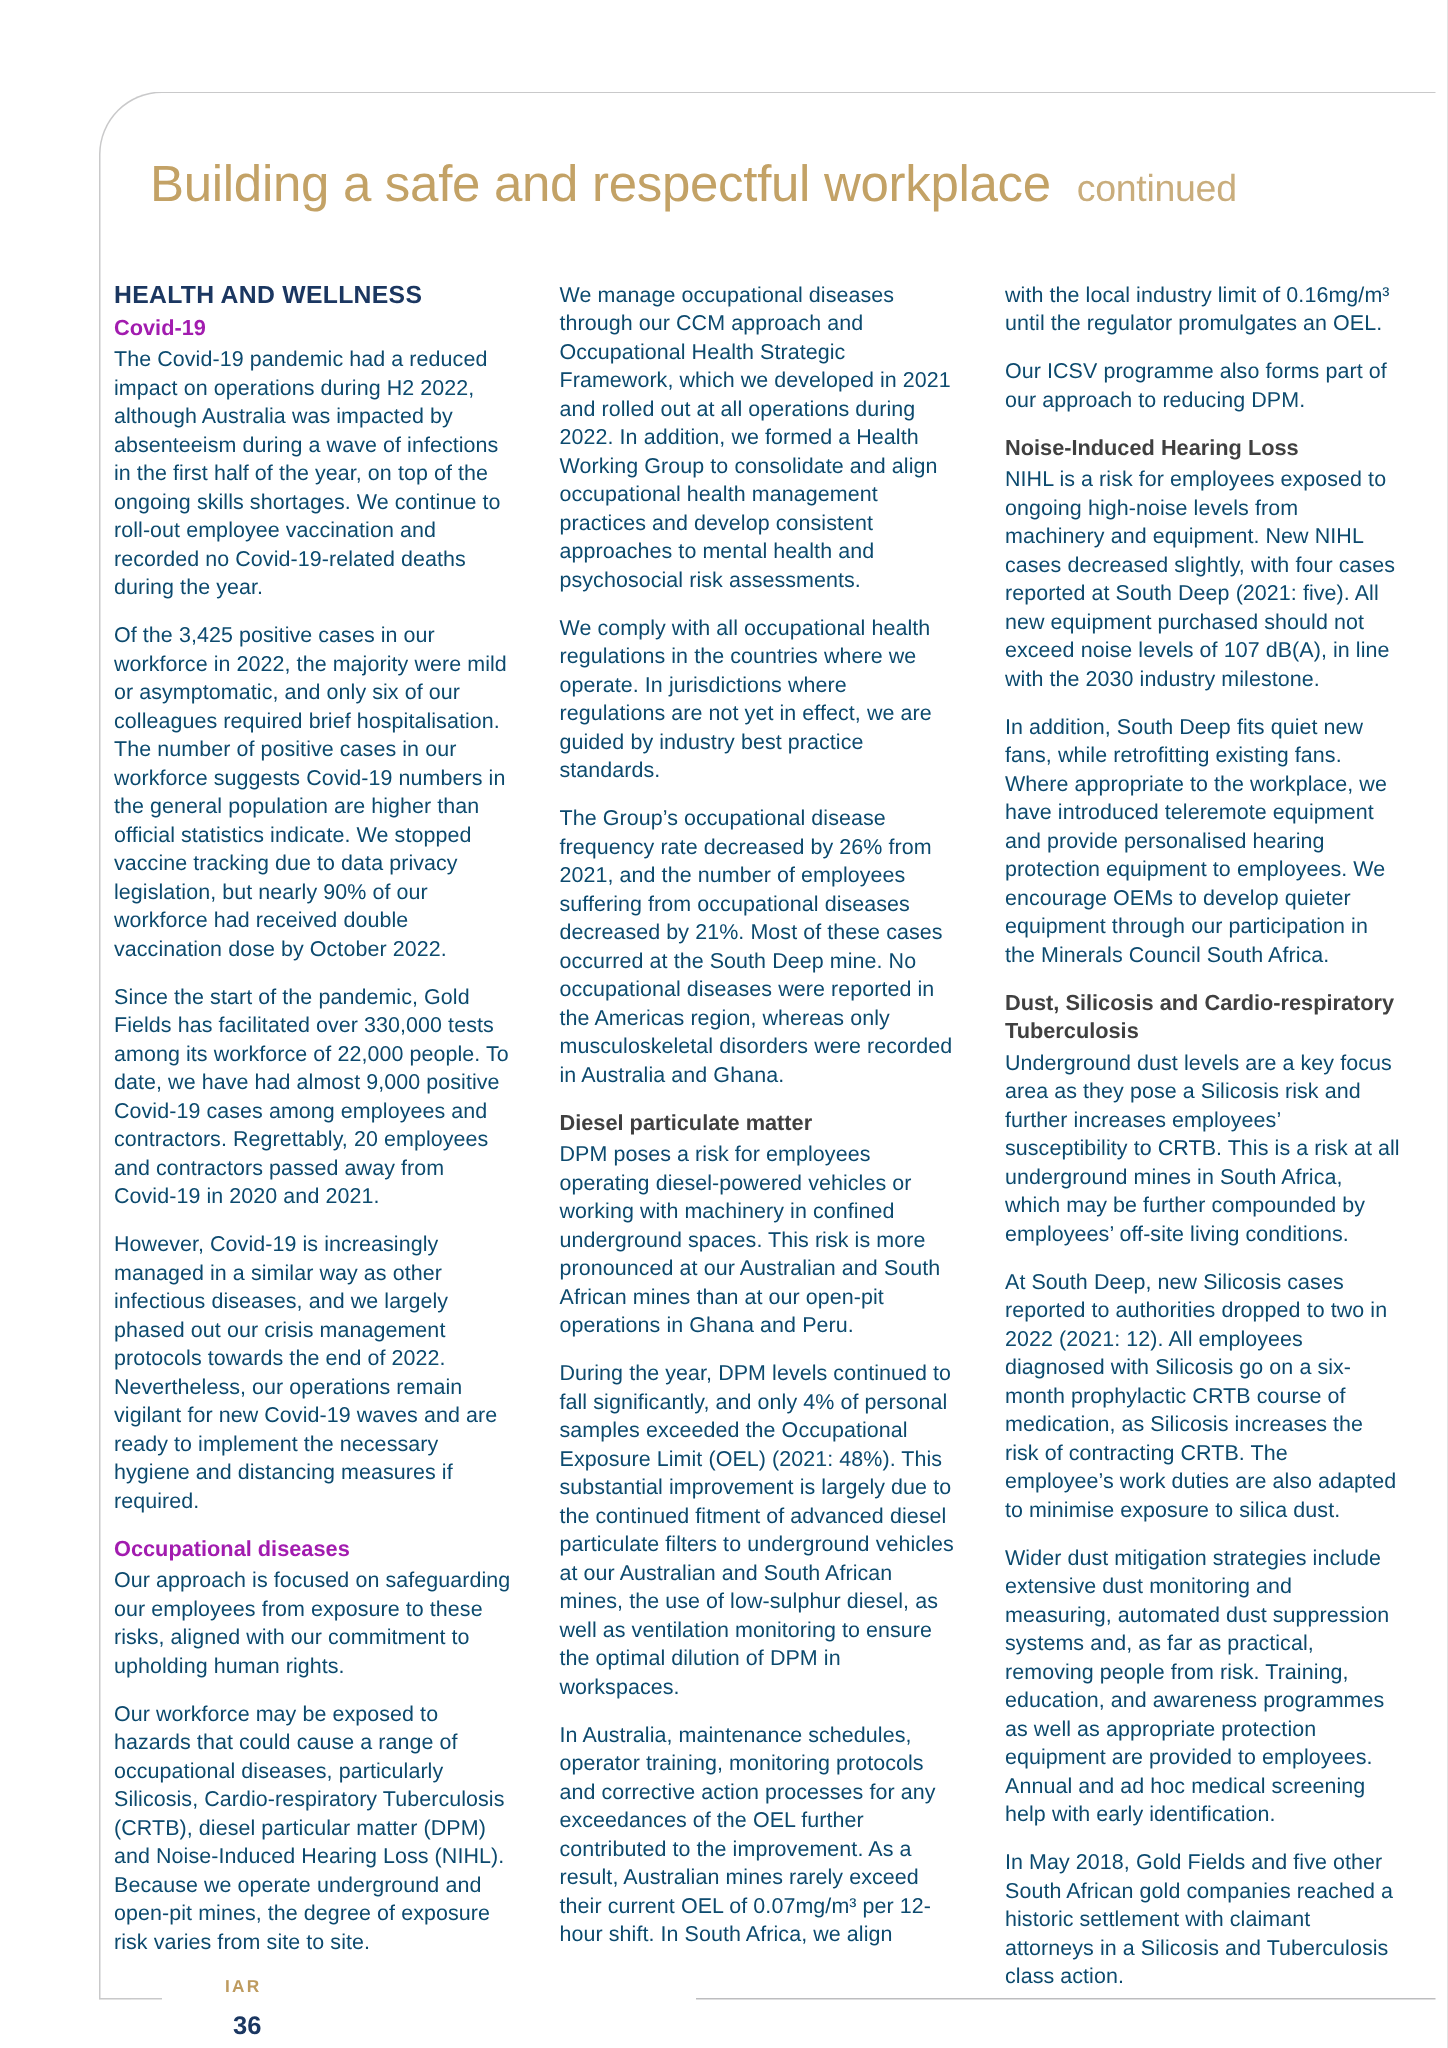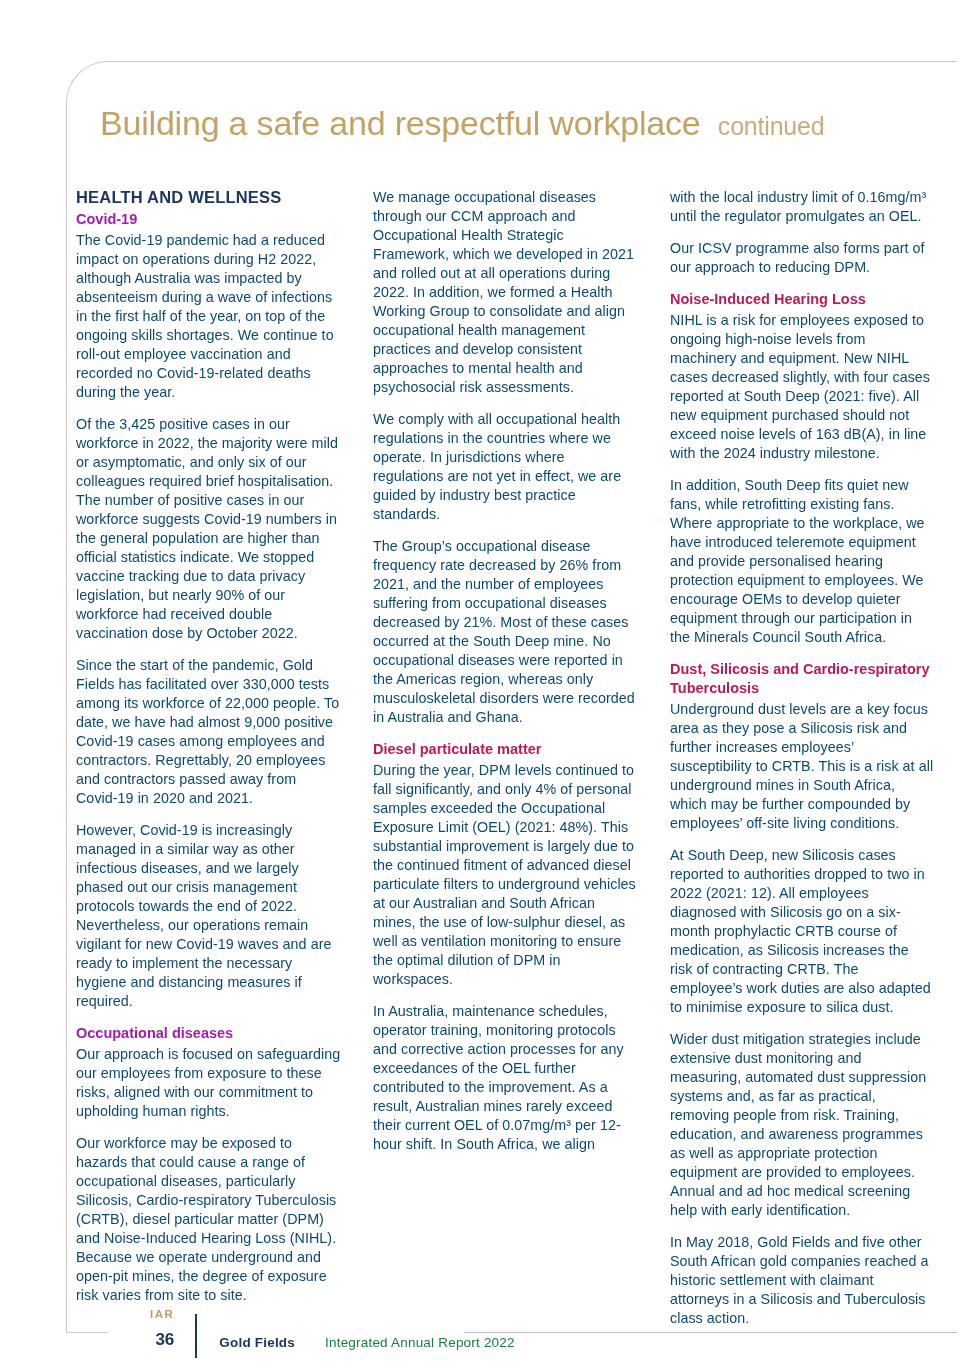--- a/index.html
+++ b/index.html
@@ -34,29 +34,29 @@
     margin:0 0 13px 0; letter-spacing:0.05px;
   }
   .section {
     font-size:16.5px; font-weight:bold; color:#1b3761;
     letter-spacing:0.2px; margin:0 0 3px 0;
   }
   .sub {
     font-size:14.5px; font-weight:bold; line-height:19px; margin:0 0 2px 0;
   }
   .sub.gold { color:#a21caf; }
-  .sub.navy { color:#be185d; margin-top:3px; }
+  .sub.navy { color:#404040; margin-top:3px; }
   
   .footer-rule {
     position:absolute; left:448px; right:0; top:1316px;
     border-top:1.5px solid #bdbdbf;
   }
   .footer {
     position:absolute; left:126px; top:1294px; height:48px;
-    display:flex; align-items:flex-end;
+    display:flex; align-items:flex-start;flex-direction:column;
   }
   .pagenum { display:flex; flex-direction:column; align-items:flex-end; }
   .iar {
     font-size:11.5px; font-weight:bold; color:#be9b5f;
     letter-spacing:1.5px; line-height:15px;
   }
   .num { font-size:17px; font-weight:bold; color:#1b3761; line-height:20px; }
   .divider { width:2px; height:44px; background:#1b3761; margin:0 14px 0 13px; }
   .brand-row { display:flex; align-items:baseline; gap:22px; }
   .brand { font-size:13.5px; font-weight:bold; color:#1b3761; letter-spacing:0.2px; }
@@ -84,29 +84,30 @@
       <h3 class="sub gold">Occupational diseases</h3>
       <p>Our approach is focused on safeguarding our employees from exposure to these risks, aligned with our commitment to upholding human rights.</p>
       <p>Our workforce may be exposed to hazards that could cause a range of occupational diseases, particularly Silicosis, Cardio-respiratory Tuberculosis (CRTB), diesel particular matter (DPM) and Noise-Induced Hearing Loss (NIHL). Because we operate underground and open-pit mines, the degree of exposure risk varies from site to site.</p>
     </div>
 
     <div class="col">
       <p>We manage occupational diseases through our CCM approach and Occupational Health Strategic Framework, which we developed in 2021 and rolled out at all operations during 2022. In addition, we formed a Health Working Group to consolidate and align occupational health management practices and develop consistent approaches to mental health and psychosocial risk assessments.</p>
       <p>We comply with all occupational health regulations in the countries where we operate. In jurisdictions where regulations are not yet in effect, we are guided by industry best practice standards.</p>
       <p>The Group’s occupational disease frequency rate decreased by 26% from 2021, and the number of employees suffering from occupational diseases decreased by 21%. Most of these cases occurred at the South Deep mine. No occupational diseases were reported in the Americas region, whereas only musculoskeletal disorders were recorded in Australia and Ghana.</p>
       <h3 class="sub navy">Diesel particulate matter</h3>
+      <p>DPM poses a risk for employees operating diesel-powered vehicles or working with machinery in confined underground spaces. This risk is more pronounced at our Australian and South African mines than at our open-pit operations in Ghana and Peru.</p>
       <p>During the year, DPM levels continued to fall significantly, and only 4% of personal samples exceeded the Occupational Exposure Limit (OEL) (2021: 48%). This substantial improvement is largely due to the continued fitment of advanced diesel particulate filters to underground vehicles at our Australian and South African mines, the use of low-sulphur diesel, as well as ventilation monitoring to ensure the optimal dilution of DPM in workspaces.</p>
       <p>In Australia, maintenance schedules, operator training, monitoring protocols and corrective action processes for any exceedances of the OEL further contributed to the improvement. As a result, Australian mines rarely exceed their current OEL of 0.07mg/m³ per 12-hour shift. In South Africa, we align</p>
     </div>
 
     <div class="col">
       <p>with the local industry limit of 0.16mg/m³ until the regulator promulgates an OEL.</p>
       <p>Our ICSV programme also forms part of our approach to reducing DPM.</p>
       <h3 class="sub navy">Noise-Induced Hearing Loss</h3>
-      <p>NIHL is a risk for employees exposed to ongoing high-noise levels from machinery and equipment. New NIHL cases decreased slightly, with four cases reported at South Deep (2021: five). All new equipment purchased should not exceed noise levels of 163 dB(A), in line with the 2024 industry milestone.</p>
+      <p>NIHL is a risk for employees exposed to ongoing high-noise levels from machinery and equipment. New NIHL cases decreased slightly, with four cases reported at South Deep (2021: five). All new equipment purchased should not exceed noise levels of 107 dB(A), in line with the 2030 industry milestone.</p>
       <p>In addition, South Deep fits quiet new fans, while retrofitting existing fans. Where appropriate to the workplace, we have introduced teleremote equipment and provide personalised hearing protection equipment to employees. We encourage OEMs to develop quieter equipment through our participation in the Minerals Council South Africa.</p>
       <h3 class="sub navy">Dust, Silicosis and Cardio-respiratory Tuberculosis</h3>
       <p>Underground dust levels are a key focus area as they pose a Silicosis risk and further increases employees’ susceptibility to CRTB. This is a risk at all underground mines in South Africa, which may be further compounded by employees’ off-site living conditions.</p>
       <p>At South Deep, new Silicosis cases reported to authorities dropped to two in 2022 (2021: 12). All employees diagnosed with Silicosis go on a six-month prophylactic CRTB course of medication, as Silicosis increases the risk of contracting CRTB. The employee’s work duties are also adapted to minimise exposure to silica dust.</p>
       <p>Wider dust mitigation strategies include extensive dust monitoring and measuring, automated dust suppression systems and, as far as practical, removing people from risk. Training, education, and awareness programmes as well as appropriate protection equipment are provided to employees. Annual and ad hoc medical screening help with early identification.</p>
       <p>In May 2018, Gold Fields and five other South African gold companies reached a historic settlement with claimant attorneys in a Silicosis and Tuberculosis class action.</p>
     </div>
 
   </div>
 

